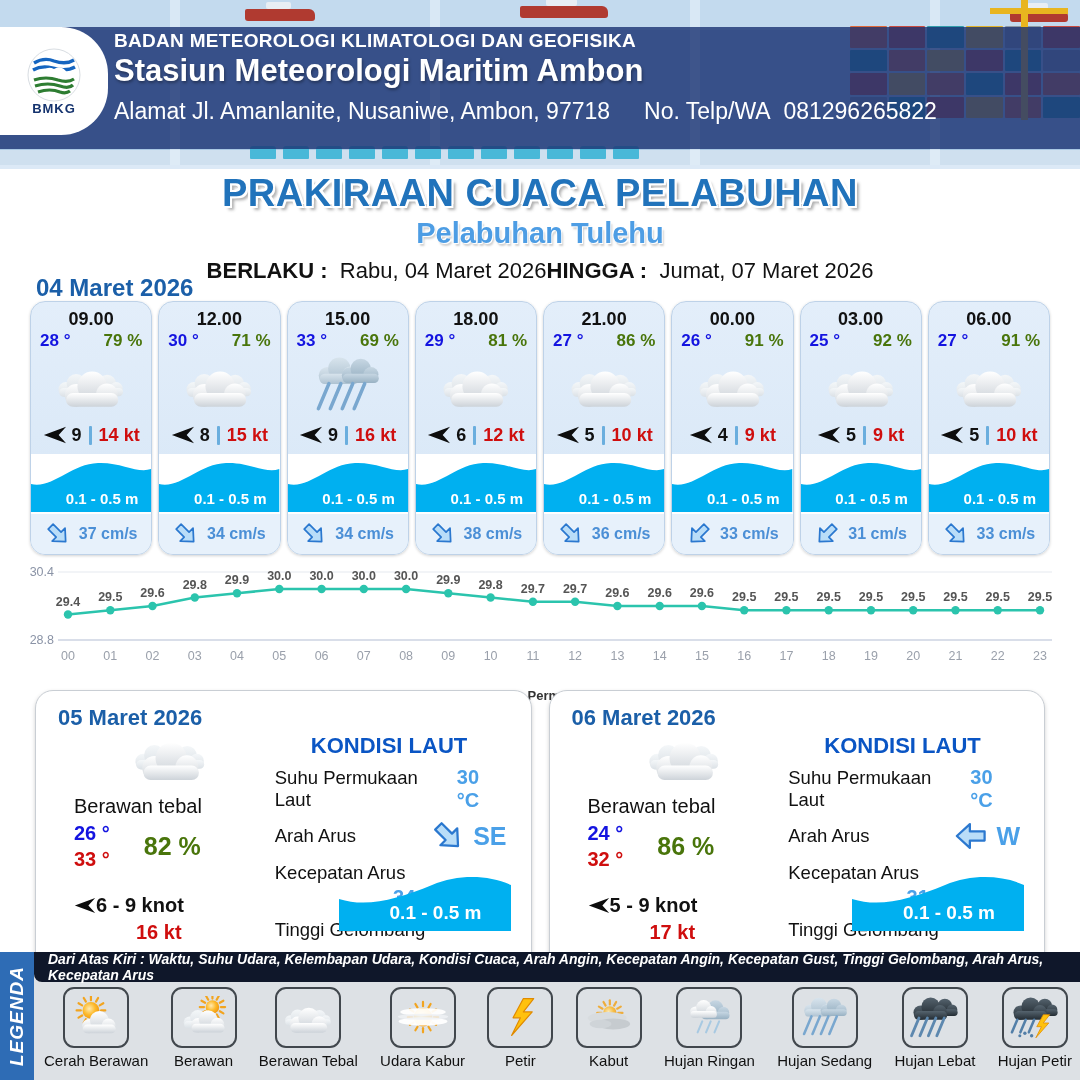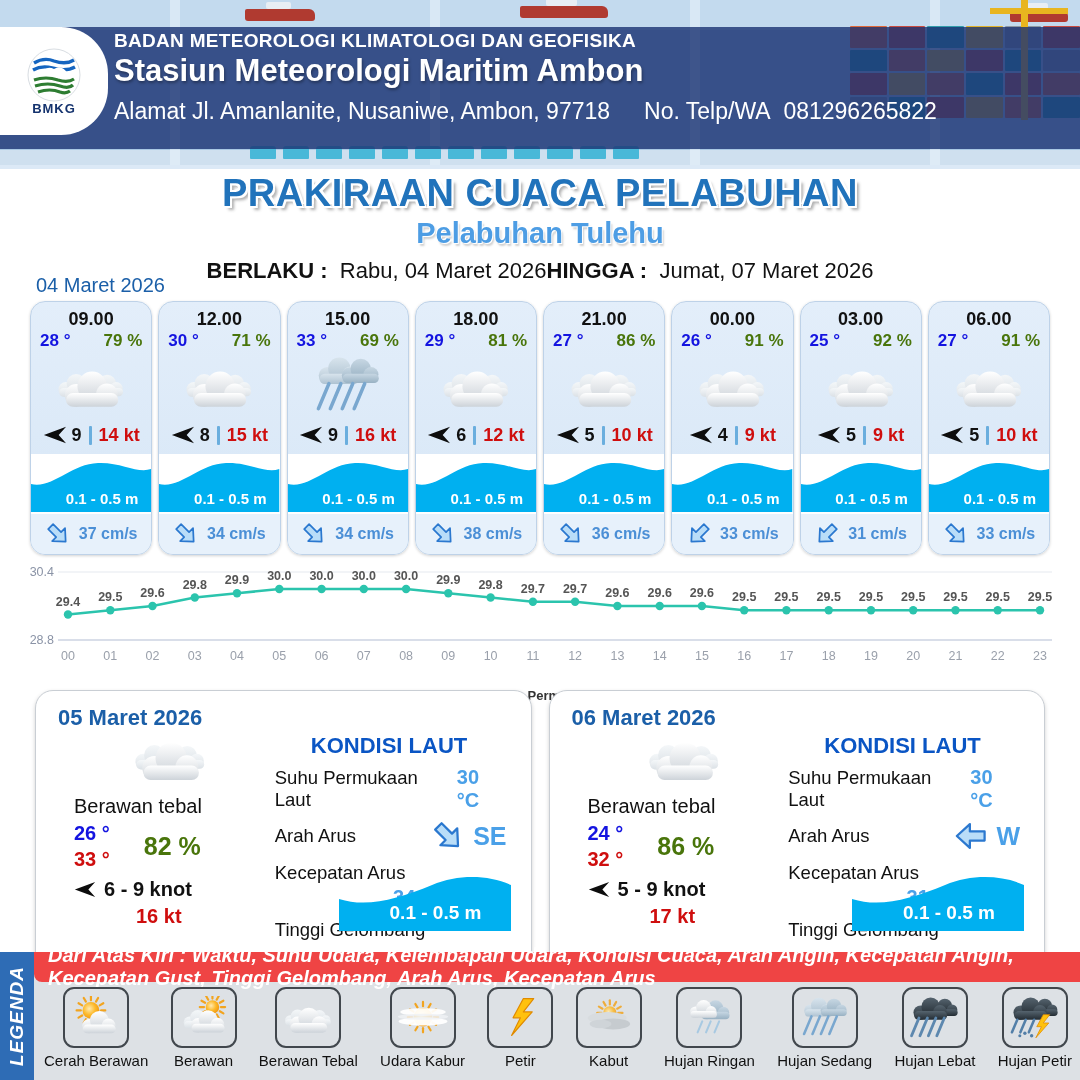--- a/index.html
+++ b/index.html
@@ -32,21 +32,21 @@
   
   .title-block{left:0;top:172px;width:1080px;text-align:center;}
   .main-title{font-size:38px;font-weight:800;letter-spacing:.5px;color:#2173bb;
      text-shadow:-2px -2px 0 #fff,2px -2px 0 #fff,-2px 2px 0 #fff,2px 2px 0 #fff,4px 4px 3px rgba(80,80,80,.45);}
   .sub-title{font-size:29px;font-weight:800;color:#4d9de4;margin-top:2px;
      text-shadow:-1px -1px 0 #fff,1px 1px 0 #fff,2px 3px 2px rgba(120,120,120,.35);}
   .valid-row{margin-top:8px;font-size:22px;display:flex;justify-content:center;}
   .valid-row b{font-weight:800;}
 
   
-  .date-label{left:36px;top:274px;font-size:20px;font-weight:normal;color:#1b5fa8;}
+  .date-label{left:36px;top:274px;font-size:24px;font-weight:bold;color:#1b5fa8;}
   .cards{left:30px;top:301px;width:1020px;display:flex;gap:6px;}
   .slot-card{flex:1;height:252px;background:linear-gradient(#e3eefa,#d6e6f6);border:1px solid #bed2e8;
              border-radius:15px;overflow:hidden;display:flex;flex-direction:column;box-shadow:0 1px 3px rgba(0,0,0,.18);}
   .slot-time{text-align:center;font-size:18px;font-weight:bold;margin-top:7px;}
   .slot-temps{display:flex;justify-content:space-between;padding:1px 9px 0 9px;font-size:17px;font-weight:bold;}
   .t-air{color:#1414e0;} .t-rh{color:#49750b;}
   .slot-icon{height:66px;display:flex;align-items:center;justify-content:center;margin-top:2px;}
   .slot-icon>span{width:84px;height:62px;display:block;}
   .slot-wind{height:32px;display:flex;align-items:center;justify-content:center;gap:5px;font-size:18px;font-weight:bold;}
   .wind-sep{width:3px;height:19px;background:#6aaede;border-radius:1px;margin:0 2px;}
@@ -73,43 +73,43 @@
             box-shadow:0 2px 4px rgba(0,0,0,.18);position:relative;padding:14px 18px;box-sizing:border-box;}
   .day-date{font-size:22px;font-weight:bold;color:#1b5fa8;margin-left:4px;}
   .day-body{display:flex;height:200px;}
   .day-left{width:44%;display:flex;flex-direction:column;padding-left:20px;}
   .day-icon{width:110px;height:66px;align-self:center;margin-top:-6px;}
   .day-cond{font-size:20px;margin-top:4px;}
   .day-temp-row{display:flex;align-items:center;gap:34px;margin-top:2px;}
   .day-temp-col{display:flex;flex-direction:column;font-size:20px;font-weight:bold;line-height:1.3;}
   .tmin{color:#1414e0;} .tmax{color:#cf0e0e;}
   .day-rh{font-size:25px;font-weight:bold;color:#49750b;}
-  .day-wind{display:flex;align-items:center;gap:8px;font-size:20px;font-weight:bold;margin-top:6px;}
+  .day-wind{display:flex;align-items:center;font-size:20px;font-weight:bold;margin-top:22px;}
   .day-gust{color:#cf0e0e;font-size:20px;font-weight:bold;margin:4px 0 0 62px;}
   .day-right{width:56%;padding-left:8px;box-sizing:border-box;position:relative;}
   .sea-head{font-size:22px;font-weight:800;color:#0a55c4;margin:2px 0 6px 36px;}
   .sea-row{display:flex;justify-content:space-between;align-items:center;font-size:18.5px;margin-top:7px;padding-right:6px;}
   .sea-val{color:#4aa0e8;font-size:20px;font-weight:bold;}
   .sea-dir{display:flex;align-items:center;gap:8px;}
   .sea-dir .cur-arrow{width:34px;height:34px;}
   .sea-dir-txt{color:#4aa0e8;font-size:25px;font-weight:bold;}
   .sea-speed{text-align:right;color:#4aa0e8;font-size:20px;font-weight:bold;margin-top:2px;padding-right:6px;}
   .sea-wavebox{position:absolute;right:2px;bottom:0;width:172px;height:62px;}
   .sea-wavebox svg{position:absolute;inset:0;width:100%;height:100%;}
   .sea-wavebox .wave-text{font-size:19px;bottom:7px;}
 
   
   .legend{left:0;top:952px;width:1080px;height:128px;background:#dde1e5;}
   .legend-band{position:absolute;left:0;top:0;width:34px;height:128px;background:#2e6cb5;
                display:flex;align-items:center;justify-content:center;}
   .legend-band span{transform:rotate(-90deg);color:#fff;font-size:19px;font-weight:bold;font-style:italic;
                     letter-spacing:1px;white-space:nowrap;}
-  .legend-desc{position:absolute;left:34px;top:0;width:1046px;height:30px;background:#ef4444;color:#fff;
+  .legend-desc{position:absolute;left:34px;top:0;width:1046px;height:30px;background:#0f172a;color:#fff;
                display:flex;align-items:center;padding-left:14px;box-sizing:border-box;
-               font-size:20px;font-style:italic;font-weight:600;border-radius:0 0 0 8px;}
+               font-size:14px;font-style:italic;font-weight:600;border-radius:0 0 0 8px;}
   .legend-items{position:absolute;left:38px;top:32px;width:1040px;height:96px;display:flex;
                 justify-content:space-between;padding:0 6px;box-sizing:border-box;}
   .legend-item{display:flex;flex-direction:column;align-items:center;}
   .legend-box{width:62px;height:57px;border:2px solid #41474d;border-radius:11px;
               display:flex;align-items:center;justify-content:center;margin-top:3px;}
   .legend-box>span{width:54px;height:44px;display:block;}
   .legend-label{font-size:15px;margin-top:4px;white-space:nowrap;color:#111;}
 </style>
 </head>
 <body>

